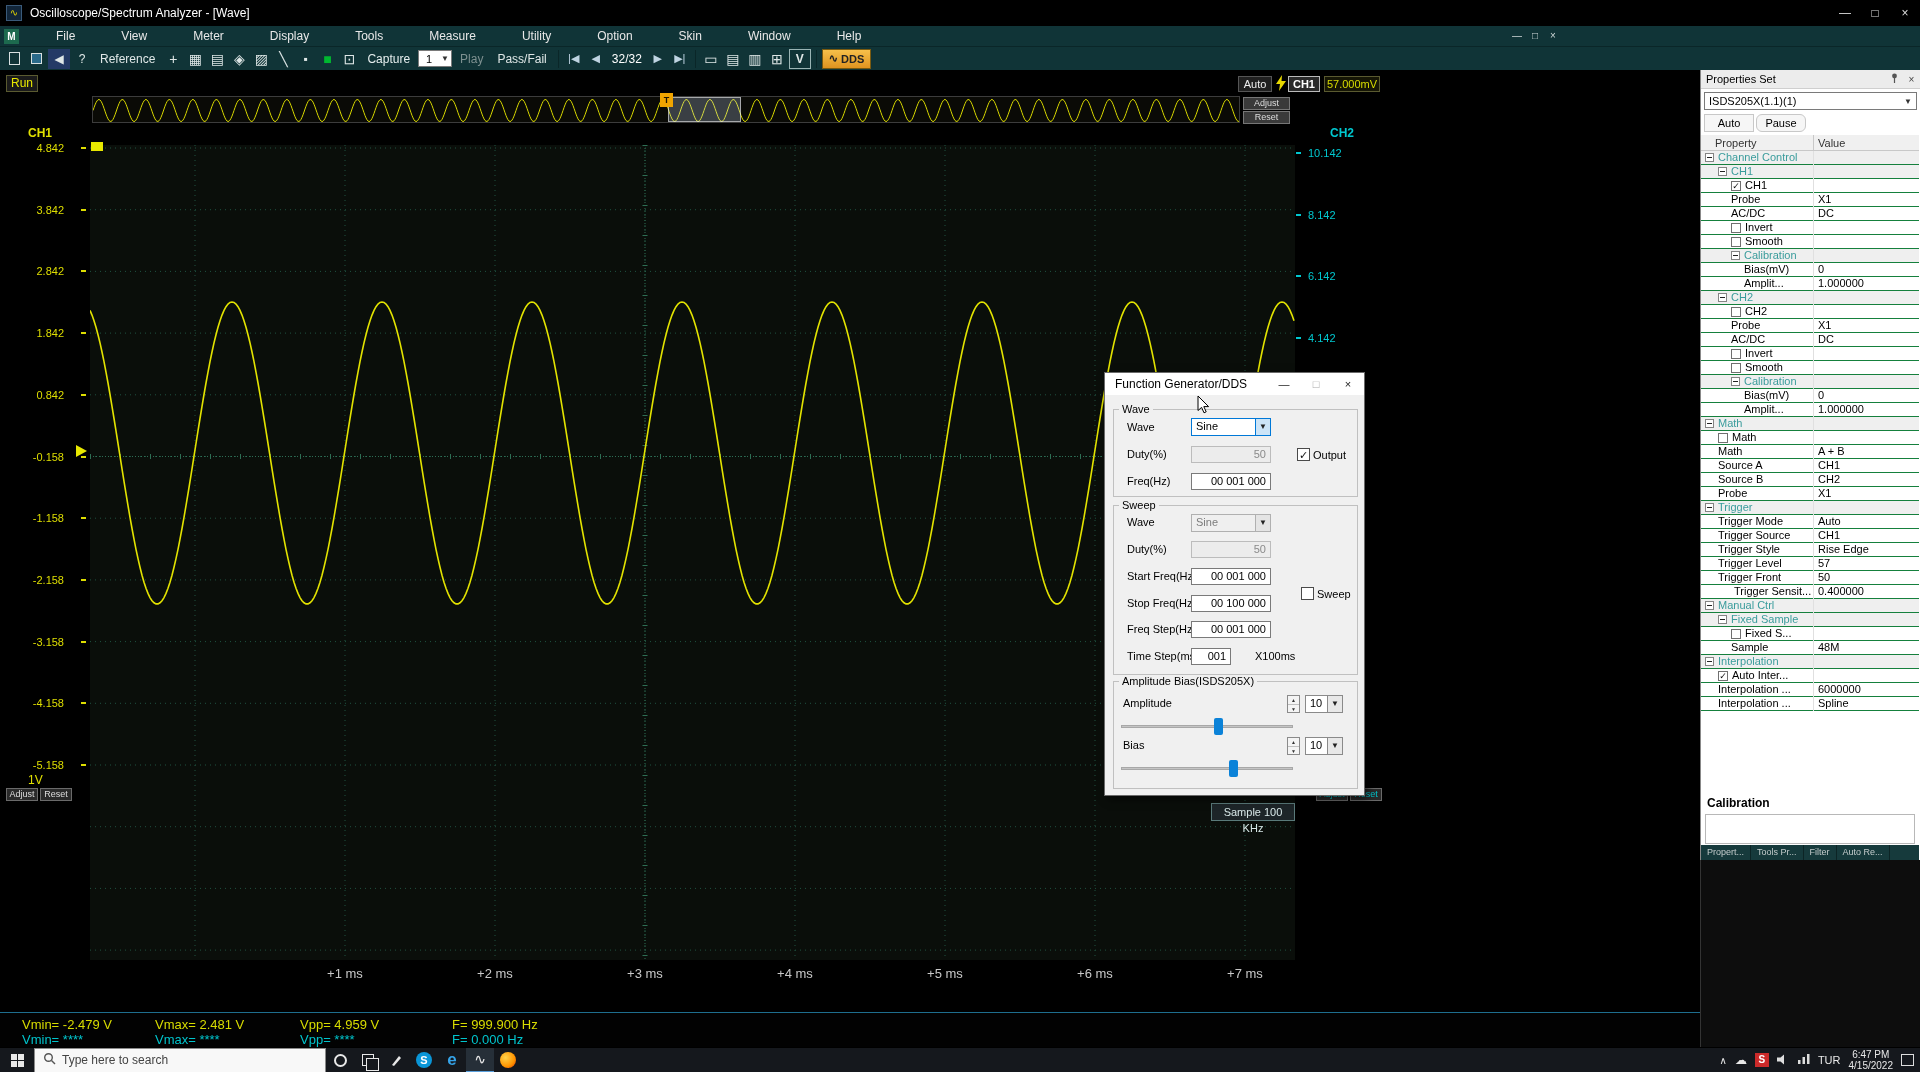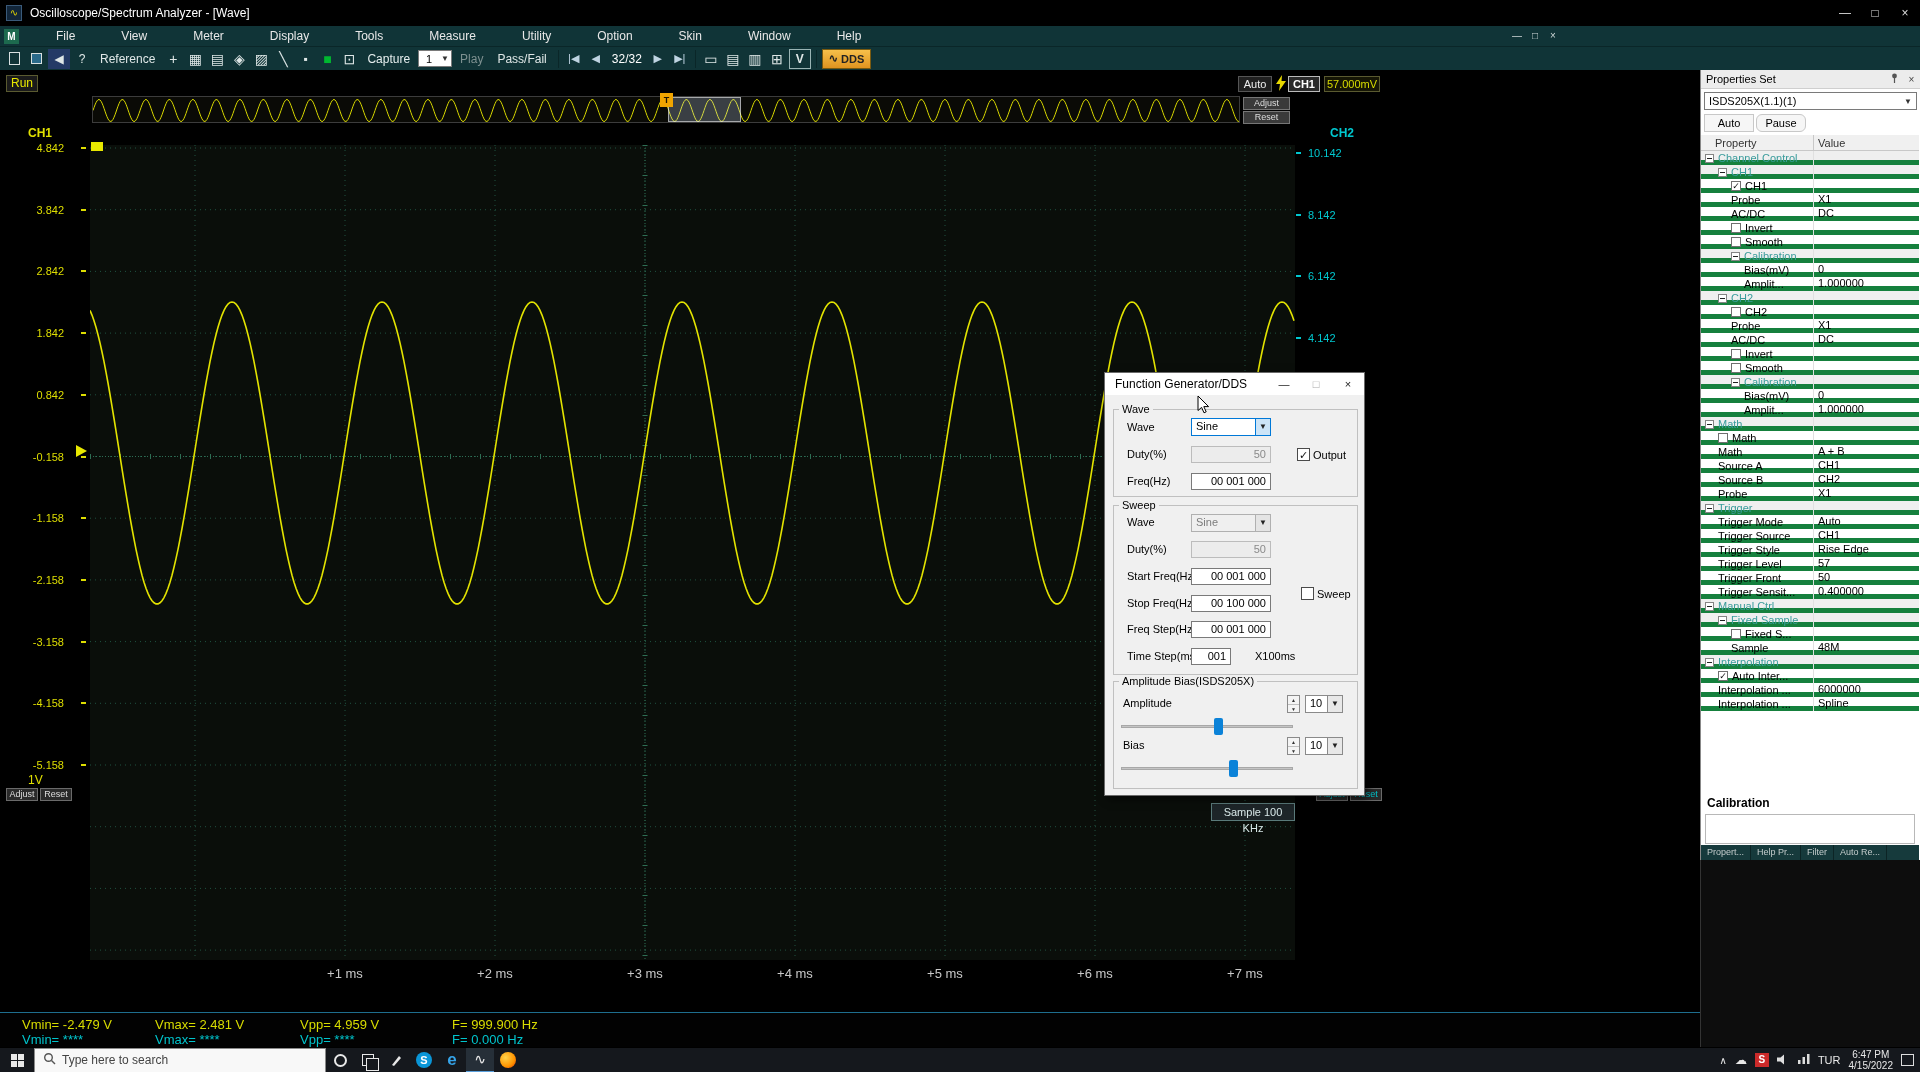--- a/index.html
+++ b/index.html
@@ -116,21 +116,21 @@
 .pp-hsp{flex:1;}
 .pp-hic{width:17px;text-align:center;color:#444;font-size:10px;}
 .pp-combo{position:absolute;left:3px;top:22px;width:213px;height:18px;border:1px solid #7a7a7a;background:#fff;display:flex;align-items:center;font-size:11px;}
 .pp-combo .txt{flex:1;padding-left:4px;}
 .pp-combo .arr{width:16px;text-align:center;font-size:8px;color:#333;}
 .pp-btn{position:absolute;top:44px;width:50px;height:18px;background:#f6f6f6;border:1px solid #c8c8c8;font-size:11px;text-align:center;line-height:16px;}
 .pp-gh{position:absolute;left:0;top:65px;width:218px;height:16px;background:#f0f0f0;border-bottom:1px solid #c8c8c8;display:flex;font-size:11px;color:#333;}
 .pp-gh .c1{flex:1;padding-left:14px;line-height:16px;}
 .pp-gh .c2{width:106px;border-left:1px solid #c8c8c8;padding-left:4px;line-height:16px;}
 #pp-rows{position:absolute;left:0;top:81px;width:218px;}
-.pp-row{display:flex;height:14px;border-bottom:5px solid #15803d;}
+.pp-row{display:flex;height:14px;border-bottom:1px solid #15803d;align-items:center;}
 .pp-left{flex:1;display:flex;align-items:center;height:14px;overflow:hidden;white-space:nowrap;}
 .pp-val{width:106px;border-left:1px solid #e0e0e0;padding-left:4px;height:14px;line-height:13px;overflow:hidden;white-space:nowrap;}
 .pp-row.cat{background:#efefef;}
 .pp-row.cat .pl{color:#3a9c9c;}
 .pl{line-height:13px;}
 .exp{width:9px;height:9px;border:1px solid #848484;background:#fff;position:relative;margin-right:4px;flex:none;}
 .exp::before{content:"";position:absolute;left:1px;right:1px;top:3px;height:1px;background:#222;}
 .pcb{width:10px;height:10px;border:1px solid #707070;background:#fff;margin-right:4px;flex:none;}
 .pcb.checked::after{content:"✓";display:block;font-size:9px;line-height:9px;text-align:center;color:#111;}
 .pp-cal-label{position:absolute;left:6px;top:726px;font-size:12px;font-weight:bold;}
@@ -697,21 +697,21 @@
               </div>
               <div class="pp-val">57</div>
             </div>
             <div class="pp-row">
               <div class="pp-left" style="padding-left: 17px;">
                 <span class="pl">Trigger Front</span>
               </div>
               <div class="pp-val">50</div>
             </div>
             <div class="pp-row">
-              <div class="pp-left" style="padding-left: 17px;">
+              <div class="pp-left" style="padding-left: 33px;">
                 <span class="pl">Trigger Sensit...</span>
               </div>
               <div class="pp-val">0.400000</div>
             </div>
             <div class="pp-row cat">
               <div class="pp-left" style="padding-left: 4px;">
                 <span class="exp"></span>
                 <span class="pl">Manual Ctrl</span>
               </div>
               <div class="pp-val"></div>
@@ -760,21 +760,21 @@
               <div class="pp-left" style="padding-left: 17px;">
                 <span class="pl">Interpolation ...</span>
               </div>
               <div class="pp-val">Spline</div>
             </div>
           </div>
         <div class="pp-cal-label">Calibration</div>
         <div class="pp-cal-box"></div>
         <div class="pp-tabs" id="pp-tabs">
             <div class="pp-tab">Propert...</div>
-            <div class="pp-tab">Help Pr...</div>
+            <div class="pp-tab">Tools Pr...</div>
             <div class="pp-tab">Filter</div>
             <div class="pp-tab">Auto Re...</div>
           </div>
       </div>
       <div class="props-filler"></div>
     </div>
   </div>
 
   <div class="taskbar">
     <div class="tb-start">

